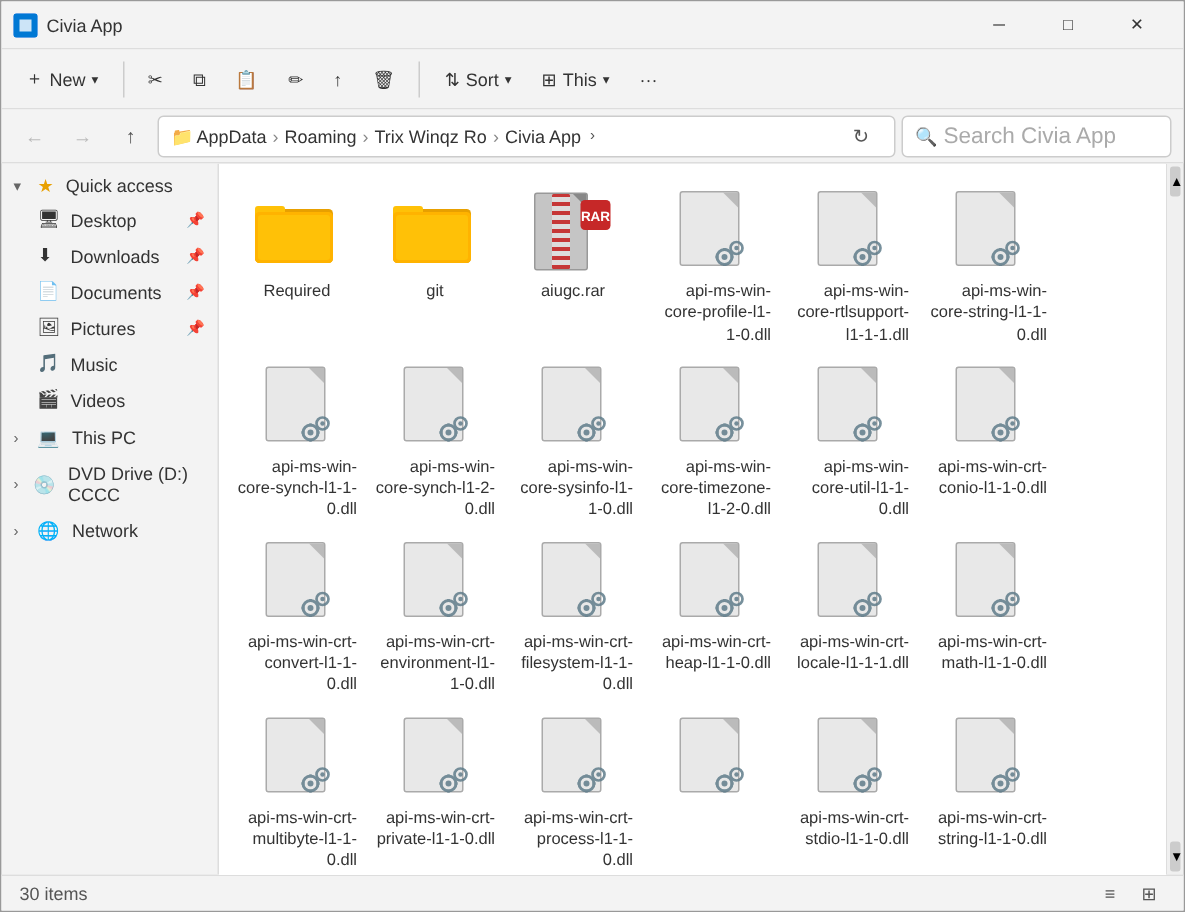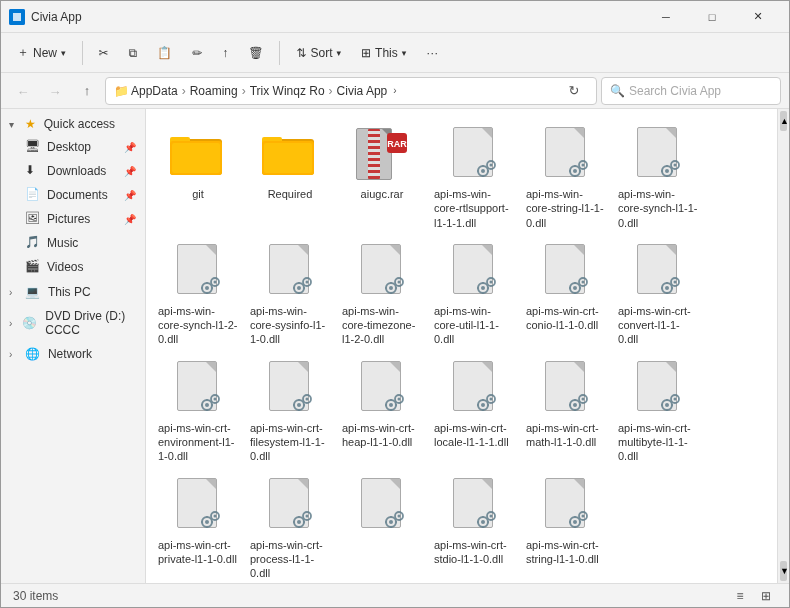--- a/index.html
+++ b/index.html
@@ -199,21 +199,21 @@
     }
 
     .file-item {
       width: 88px;
       display: flex;
       flex-direction: column;
       align-items: center;
       padding: 4px;
       border-radius: 4px;
       cursor: pointer;
-      text-align: left;
+      text-align: right;
     }
 
     .file-icon {
       width: 60px;
       height: 60px;
       position: relative;
       display: flex;
       align-items: center;
       justify-content: center;
       flex-shrink: 0;
@@ -339,21 +339,21 @@
       <span style="cursor:pointer;">Trix Winqz Ro</span>
       <span class="breadcrumb-sep">›</span>
       <span style="cursor:pointer;">Civia App</span>
       <span class="breadcrumb-chevron">›</span>
       <div style="flex:1;"></div>
       <div class="nav-btn" style="font-size:13px;">↻</div>
     </div>
 
     <div class="search-box">
       <span>🔍</span>
-      <span style="color:#aaa;font-size:12px;">Search Civia App</span>
+      <span style="color:#aaa;font-size:15px;">Search Civia App</span>
     </div>
   </div>
 
   <div class="main">
 
     <div class="sidebar">
 
       <div class="sidebar-section">
         <div class="sidebar-header">
           <span class="chevron">▾</span>
@@ -418,32 +418,32 @@
     <div class="file-area" id="file-area">
     <div class="file-item">
     <div class="file-icon">
       <svg class="folder-svg" viewBox="0 0 56 48">
       <rect x="0" y="8" width="52" height="36" rx="3" fill="#e8a000"></rect>
       <rect x="0" y="6" width="20" height="8" rx="2" fill="#ffc107"></rect>
       <rect x="0" y="10" width="52" height="34" rx="3" fill="#ffb300"></rect>
       <rect x="2" y="12" width="48" height="30" rx="2" fill="#ffc107"></rect>
     </svg>
     </div>
-    <div class="file-name">git</div>
+    <div class="file-name">Required</div>
   </div>
         <div class="file-item">
     <div class="file-icon">
       <svg class="folder-svg" viewBox="0 0 56 48">
       <rect x="0" y="8" width="52" height="36" rx="3" fill="#e8a000"></rect>
       <rect x="0" y="6" width="20" height="8" rx="2" fill="#ffc107"></rect>
       <rect x="0" y="10" width="52" height="34" rx="3" fill="#ffb300"></rect>
       <rect x="2" y="12" width="48" height="30" rx="2" fill="#ffc107"></rect>
     </svg>
     </div>
-    <div class="file-name">Required</div>
+    <div class="file-name">git</div>
   </div>
         <div class="file-item">
     <div class="file-icon">
       <div style="position:relative;width:52px;height:54px;">
       <div style="position:absolute;top:0;left:0;width:36px;height:52px;background:#c5c5c5;border:1.5px solid #999;border-radius:2px;">
         <div style="position:absolute;top:0;right:0;width:0;height:0;border-style:solid;border-width:0 9px 9px 0;border-color:transparent #888 transparent transparent;"></div>
         <div style="background:repeating-linear-gradient(0deg,#c62828 0,#c62828 3px,#e0e0e0 3px,#e0e0e0 6px);width:12px;height:100%;margin:0 auto;border-radius:1px;opacity:0.9;"></div>
       </div>
       <div style="position:absolute;top:4px;right:0;width:22px;height:22px;">
         <svg viewBox="0 0 22 22" width="22" height="22">
@@ -468,20 +468,42 @@
           <circle cx="18" cy="10" r="4" fill="none" stroke="#607d8b" stroke-width="1.8"></circle>
           <circle cx="18" cy="10" r="1.5" fill="#607d8b"></circle>
           <line x1="10" y1="10" x2="10" y2="12" stroke="#607d8b" stroke-width="1.8"></line>
           <line x1="10" y1="20" x2="10" y2="22" stroke="#607d8b" stroke-width="1.8"></line>
           <line x1="6" y1="16" x2="4" y2="16" stroke="#607d8b" stroke-width="1.8"></line>
           <line x1="16" y1="16" x2="14" y2="16" stroke="#607d8b" stroke-width="1.8"></line>
         </g>
       </svg>
     </div>
     </div>
+    <div class="file-name">api-ms-win-core-profile-l1-1-0.dll</div>
+  </div>
+        <div class="file-item">
+    <div class="file-icon">
+      <div style="position:relative;width:50px;height:56px;">
+      <div style="width:40px;height:50px;background:#e8e8e8;border:1.5px solid #aaa;border-radius:2px;position:absolute;top:0;left:4px;">
+        <div style="position:absolute;top:0;right:0;width:0;height:0;border-style:solid;border-width:0 10px 10px 0;border-color:transparent #bbb transparent transparent;"></div>
+      </div>
+      <svg width="26" height="26" viewBox="0 0 26 26" style="position:absolute;bottom:2px;right:0;">
+        <g opacity="0.85">
+          <circle cx="10" cy="16" r="5" fill="none" stroke="#607d8b" stroke-width="2"></circle>
+          <circle cx="10" cy="16" r="2" fill="#607d8b"></circle>
+          <circle cx="18" cy="10" r="4" fill="none" stroke="#607d8b" stroke-width="1.8"></circle>
+          <circle cx="18" cy="10" r="1.5" fill="#607d8b"></circle>
+          <line x1="10" y1="10" x2="10" y2="12" stroke="#607d8b" stroke-width="1.8"></line>
+          <line x1="10" y1="20" x2="10" y2="22" stroke="#607d8b" stroke-width="1.8"></line>
+          <line x1="6" y1="16" x2="4" y2="16" stroke="#607d8b" stroke-width="1.8"></line>
+          <line x1="16" y1="16" x2="14" y2="16" stroke="#607d8b" stroke-width="1.8"></line>
+        </g>
+      </svg>
+    </div>
+    </div>
     <div class="file-name">api-ms-win-core-rtlsupport-l1-1-1.dll</div>
   </div>
         <div class="file-item">
     <div class="file-icon">
       <div style="position:relative;width:50px;height:56px;">
       <div style="width:40px;height:50px;background:#e8e8e8;border:1.5px solid #aaa;border-radius:2px;position:absolute;top:0;left:4px;">
         <div style="position:absolute;top:0;right:0;width:0;height:0;border-style:solid;border-width:0 10px 10px 0;border-color:transparent #bbb transparent transparent;"></div>
       </div>
       <svg width="26" height="26" viewBox="0 0 26 26" style="position:absolute;bottom:2px;right:0;">
         <g opacity="0.85">

